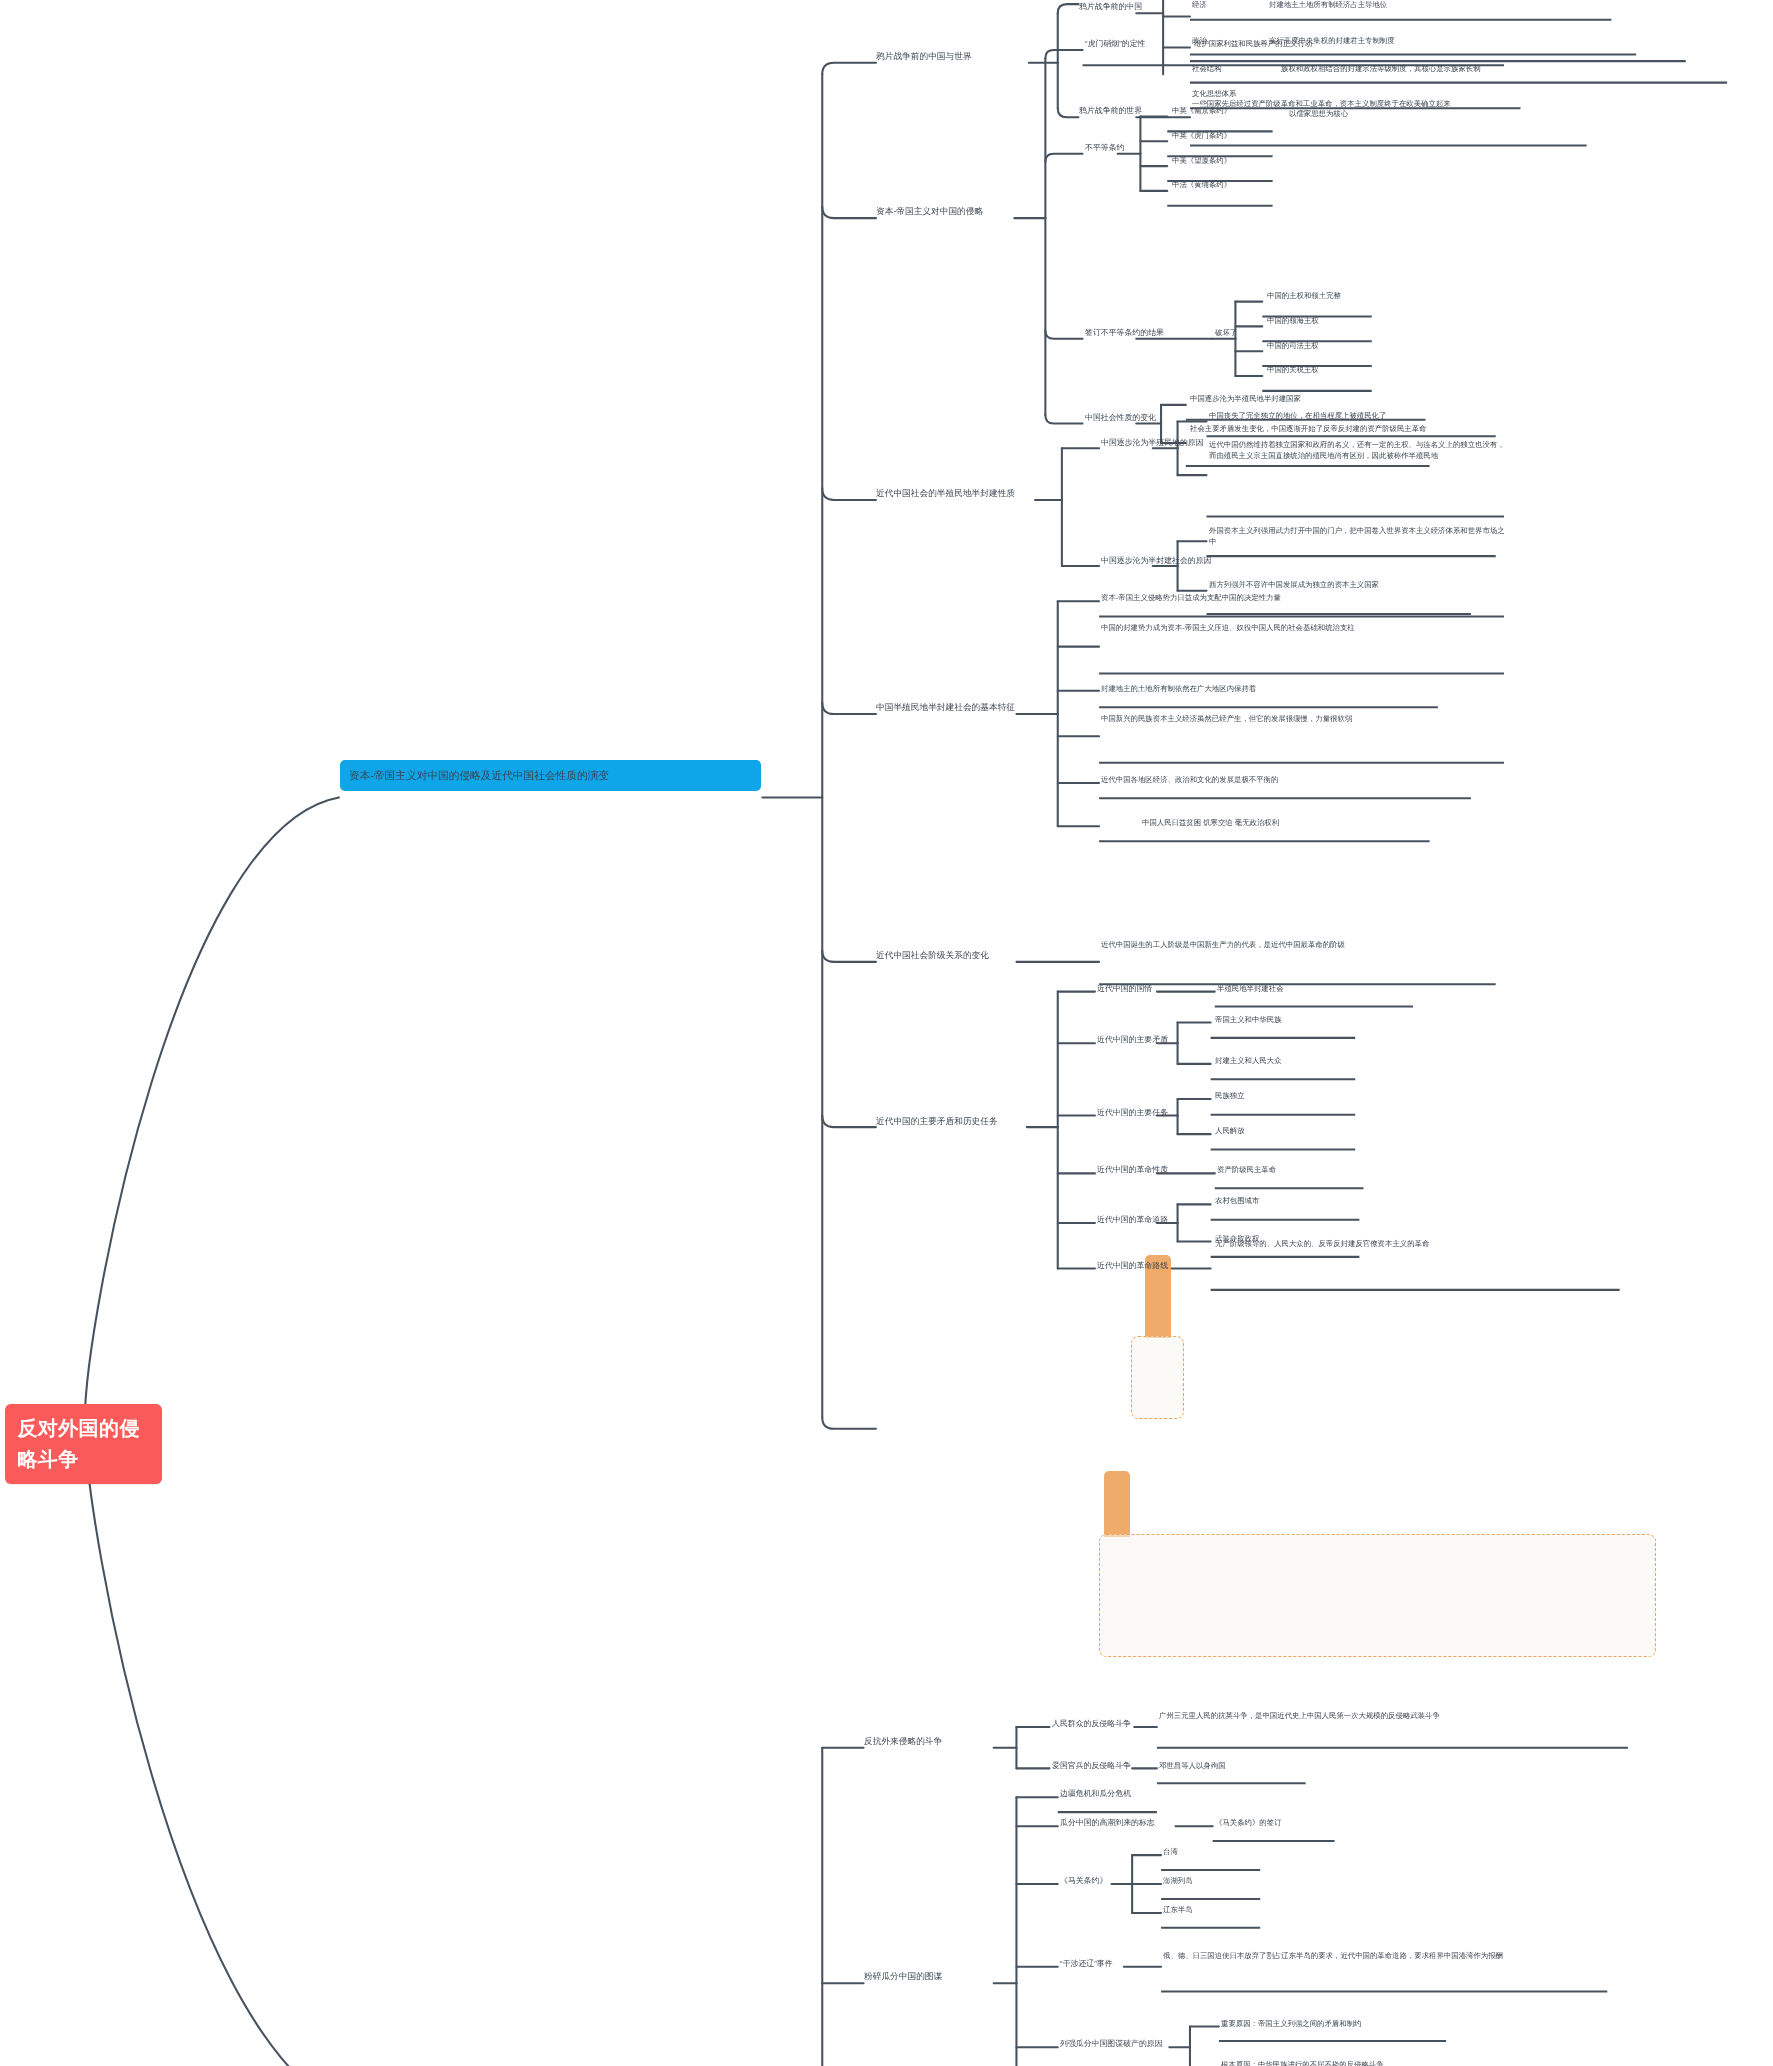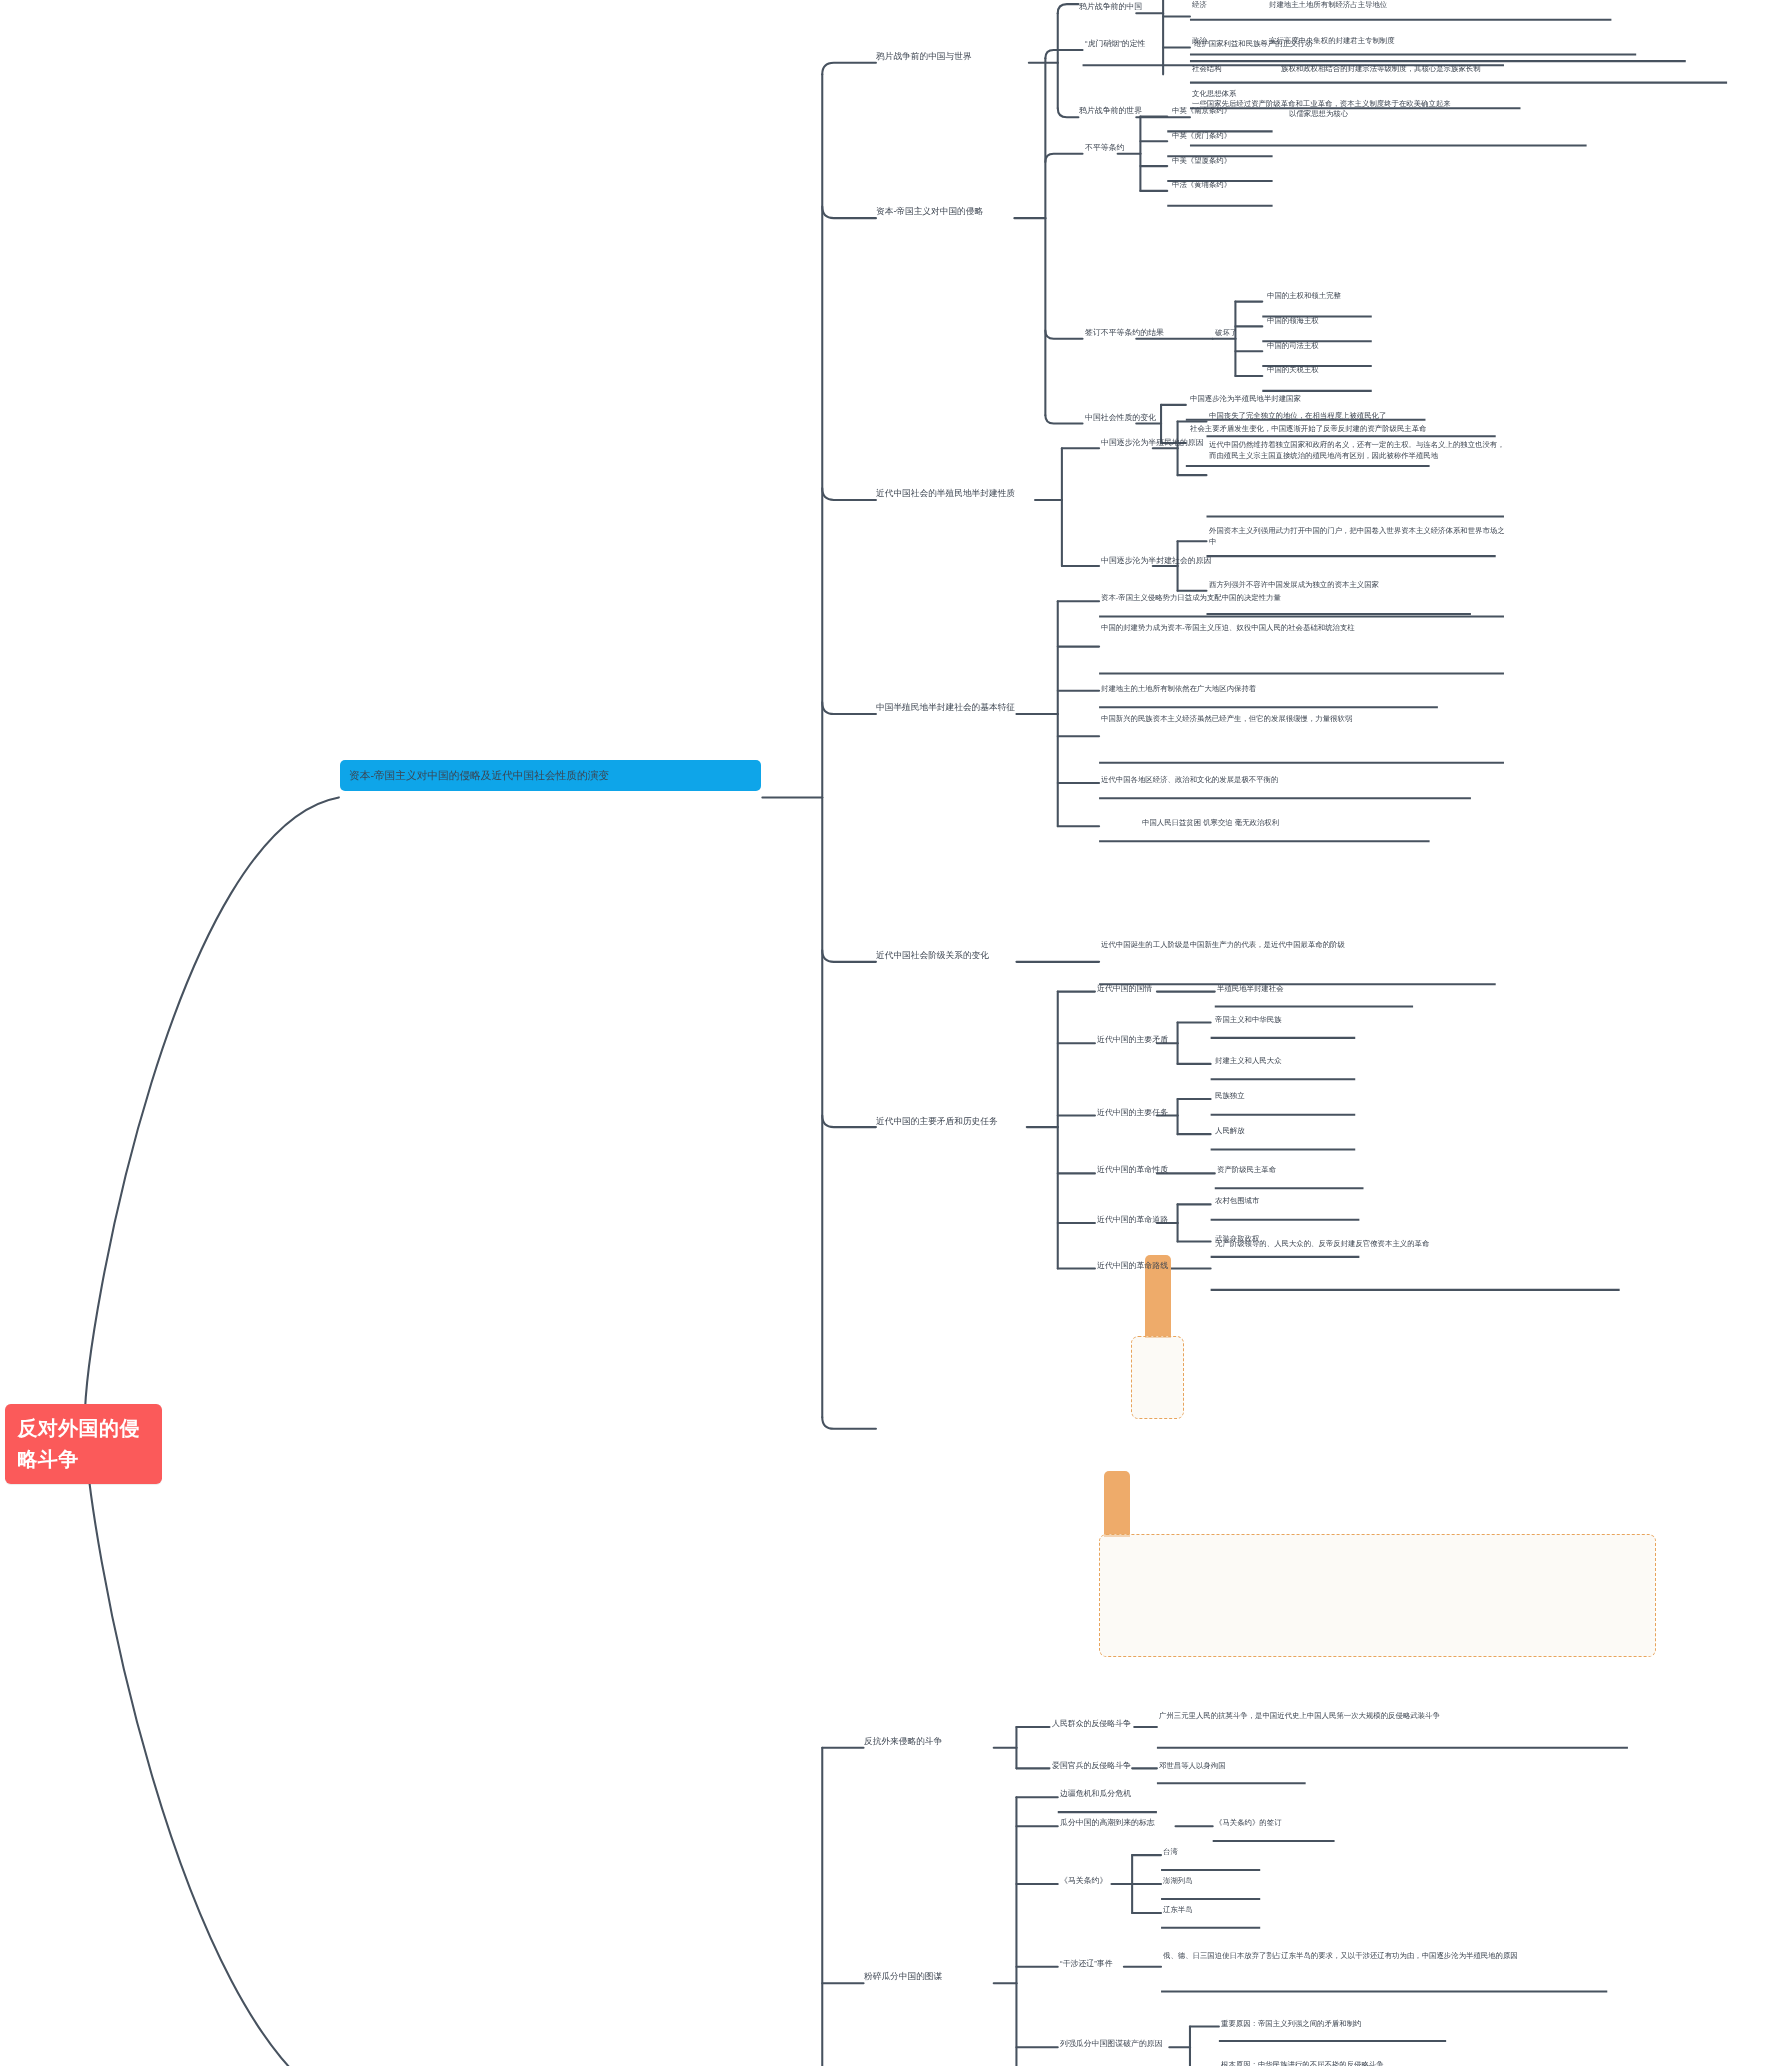--- a/index.html
+++ b/index.html
@@ -450,20 +450,20 @@
 
   <div class="node lvl3" style="left:1060px;top:1817px;width:157px;">瓜分中国的高潮到来的标志</div>
   <div class="node leaf" style="left:1215px;top:1817px;width:132px;">《马关条约》的签订</div>
 
   <div class="node lvl3" style="left:1060px;top:1875px;width:91px;">《马关条约》</div>
   <div class="node leaf" style="left:1163px;top:1846px;width:91px;">台湾</div>
   <div class="node leaf" style="left:1163px;top:1875px;width:91px;">澎湖列岛</div>
   <div class="node leaf" style="left:1163px;top:1904px;width:91px;">辽东半岛</div>
 
   <div class="node lvl3" style="left:1060px;top:1958px;width:95px;">“干涉还辽”事件</div>
-  <div class="node leaf" style="left:1163px;top:1950px;width:438px;">俄、德、日三国迫使日本放弃了割占辽东半岛的要求，又以干涉还辽有功为由，中国逐步沦为半殖民地的原因</div>
+  <div class="node leaf" style="left:1163px;top:1950px;width:438px;">俄、德、日三国迫使日本放弃了割占辽东半岛的要求，近代中国的革命道路，要求租界中国港湾作为报酬</div>
 
   <div class="node lvl3" style="left:1060px;top:2038px;width:132px;">列强瓜分中国图谋破产的原因</div>
   <div class="node leaf" style="left:1221px;top:2018px;width:231px;">重要原因：帝国主义列强之间的矛盾和制约</div>
   <div class="node leaf" style="left:1221px;top:2059px;width:273px;">根本原因：中华民族进行的不屈不挠的反侵略斗争</div>
 
 </div>
 
 
 </body></html>

